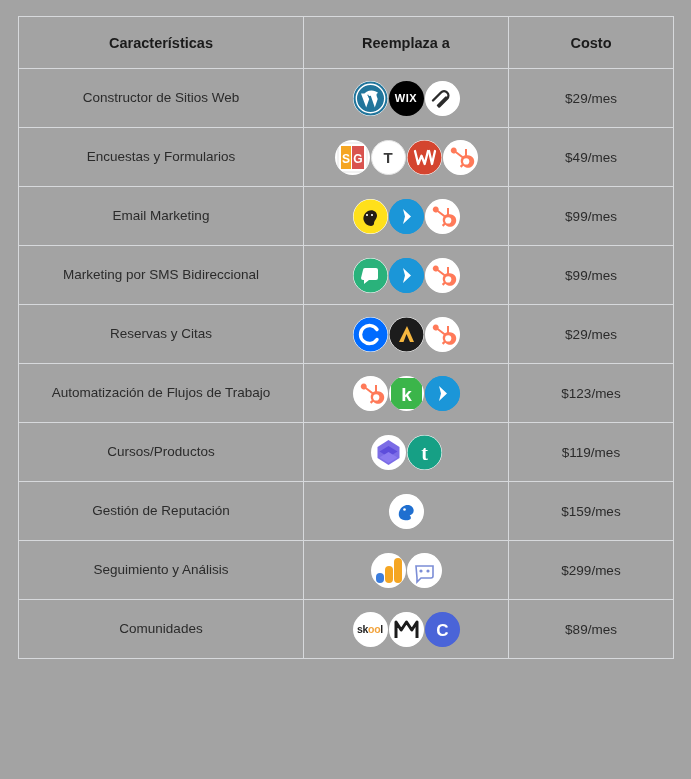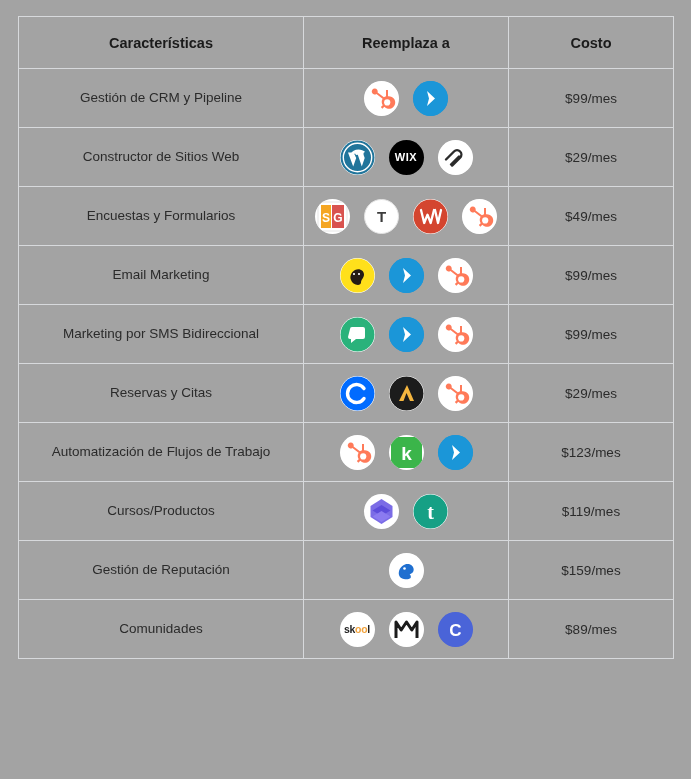--- a/index.html
+++ b/index.html
@@ -48,21 +48,21 @@
   td.feature {
     padding: 0 10px;
     line-height: 1.3;
   }
   td.cost { font-size: 13.5px; color: #2b2b2b; }
 
   .logo-row {
     display: flex;
     align-items: center;
     justify-content: center;
-    gap: 14px;
+    gap: 1px;
     height: 100%;
     text-align: right;
   }
   .logo {
     width: 35px;
     height: 35px;
     border-radius: 50%;
     display: flex;
     align-items: center;
     justify-content: center;
@@ -110,41 +110,20 @@
     </colgroup>
     <thead>
       <tr>
         <th>Características</th>
         <th>Reemplaza a</th>
         <th>Costo</th>
       </tr>
     </thead>
     <tbody id="tbody">
         <tr>
-          <td class="feature">Gestión de CRM y Pipeline</td>
-          <td>
-            <div class="logo-row">
-              <span class="logo lg-hubspot">
-                <svg width="35" height="35" viewBox="0 0 35 35">
-        <circle cx="17.5" cy="17.5" r="17" fill="#fff"></circle>
-        <path d="M22 9v6.2a6.2 6.2 0 0 0-2.1 1.1l-6.3-4.9a3 3 0 1 0-1.2 1.6l6.2 4.8a6.3 6.3 0 0 0 .1 6.4l-1.9 1.9 1.6 1.6 1.9-1.9A6.3 6.3 0 1 0 24 15.3V9z" fill="#ff7a59"></path>
-        <circle cx="23.2" cy="21.4" r="3.1" fill="#fff"></circle>
-                </svg>
-              </span>
-              <span class="logo lg-salesforce">
-                <svg width="35" height="35" viewBox="0 0 35 35">
-                  <circle cx="17.5" cy="17.5" r="17.5" fill="#1b96d8"></circle>
-        <path d="M14 10l8 7.5-8 7.5 2-7.5z" fill="#fff"></path>
-                </svg>
-              </span>
-            </div>
-          </td>
-          <td class="cost">$99/mes</td>
-        </tr>
-        <tr>
           <td class="feature">Constructor de Sitios Web</td>
           <td>
             <div class="logo-row">
               <span class="logo lg-wordpress">
                 <svg width="35" height="35" viewBox="0 0 35 35">
                   <circle cx="17.5" cy="17.5" r="17" fill="#21759b"></circle>
         <circle cx="17.5" cy="17.5" r="14.2" fill="none" stroke="#fff" stroke-width="1.4"></circle>
         <path d="M8 12.5l5.2 14 3-8.6-2.6-5.4zm9.8 2.2l4 11.8 2.9-8.5c-.5-1.6-1.2-2.9-1.2-4 0-1 .6-1.9 1.6-1.9h.2c-1.8-1.6-4.2-2.6-6.8-2.6-3.5 0-6.6 1.8-8.4 4.5h1c1.6 0 4.1-.2 4.1-.2.8 0 .9 1.2.1 1.3l-1.7.2z" fill="#fff"></path>
                 </svg>
               </span>
@@ -334,20 +313,43 @@
                   <circle cx="17.5" cy="17.5" r="17" fill="#fff"></circle>
         <path d="M10 22c-1-4 1.5-9 6-10.5 4-1.3 8 .7 8.6 4.3.5 3-1.6 5-4 5.4 1.2 1 1.6 2.6 1 3.8-2.6 2.5-10.4 1.6-11.6-3z" fill="#1f6fd0"></path>
         <circle cx="15.5" cy="15.5" r="1.3" fill="#fff"></circle>
                 </svg>
               </span>
             </div>
           </td>
           <td class="cost">$159/mes</td>
         </tr>
         <tr>
+          <td class="feature">Seguimiento y Análisis</td>
+          <td>
+            <div class="logo-row">
+              <span class="logo lg-analytics">
+                <svg width="35" height="35" viewBox="0 0 35 35">
+                  <rect x="23" y="5" width="8" height="25" rx="4" fill="#f5a623"></rect>
+        <rect x="14" y="13" width="8" height="17" rx="4" fill="#f5a623"></rect>
+        <rect x="5" y="20" width="8" height="10" rx="4" fill="#3b7ddd"></rect>
+                </svg>
+              </span>
+              <span class="logo lg-mixpanel">
+                <svg width="35" height="35" viewBox="0 0 35 35">
+                  <circle cx="17.5" cy="17.5" r="17" fill="#fff"></circle>
+        <path d="M9 13h17v10a2 2 0 0 1-2 2H14l-4 4v-4z" fill="none" stroke="#7b8dd6" stroke-width="1.6"></path>
+        <circle cx="14" cy="18" r="1.6" fill="#7b8dd6"></circle>
+        <circle cx="21" cy="18" r="1.6" fill="#7b8dd6"></circle>
+                </svg>
+              </span>
+            </div>
+          </td>
+          <td class="cost">$299/mes</td>
+        </tr>
+        <tr>
           <td class="feature">Comunidades</td>
           <td>
             <div class="logo-row">
               <span class="logo lg-skool">
                 <span style="font-weight:bold;font-size:10.5px;">sk</span>
                 <span style="color:#f2a33c;font-weight:bold;font-size:10.5px;">oo</span>
                 <span style="font-weight:bold;font-size:10.5px;">l</span>
               </span>
               <span class="logo lg-mighty">
                 <svg width="35" height="35" viewBox="0 0 35 35">

